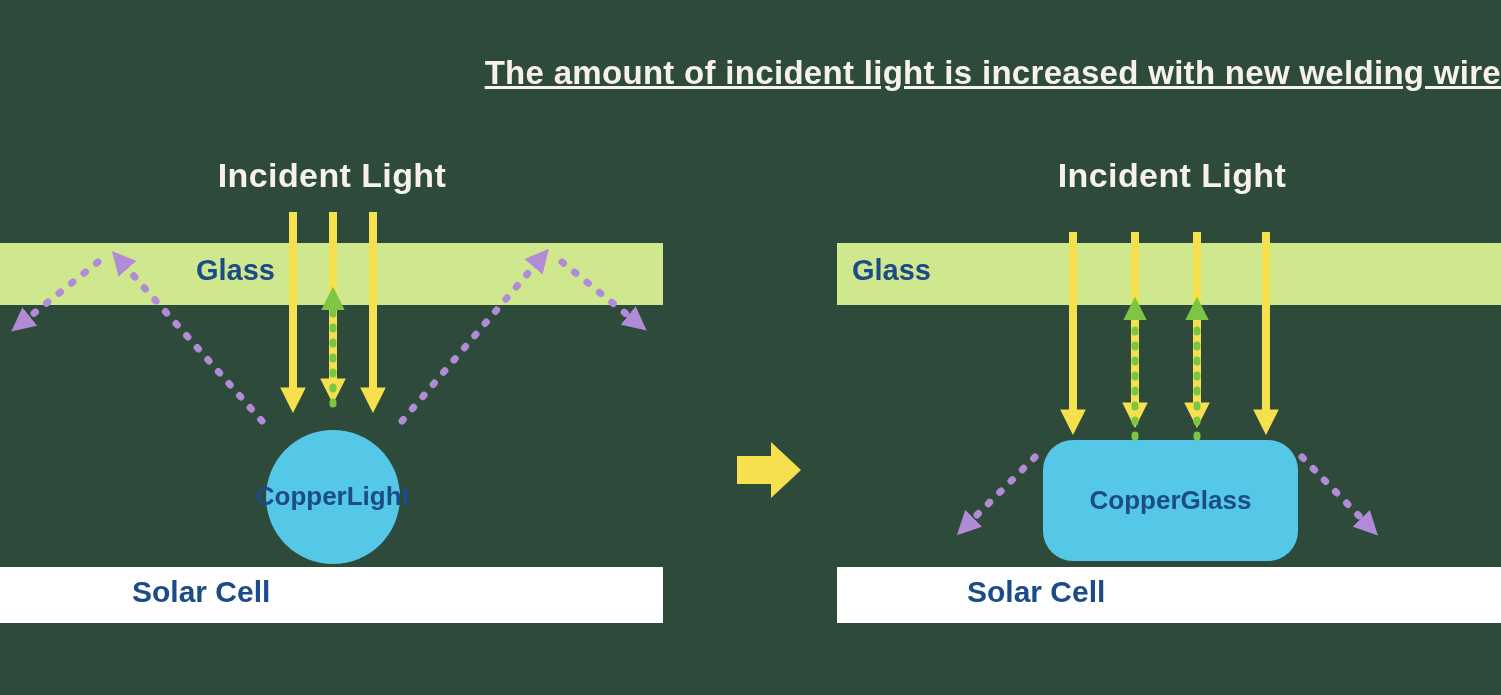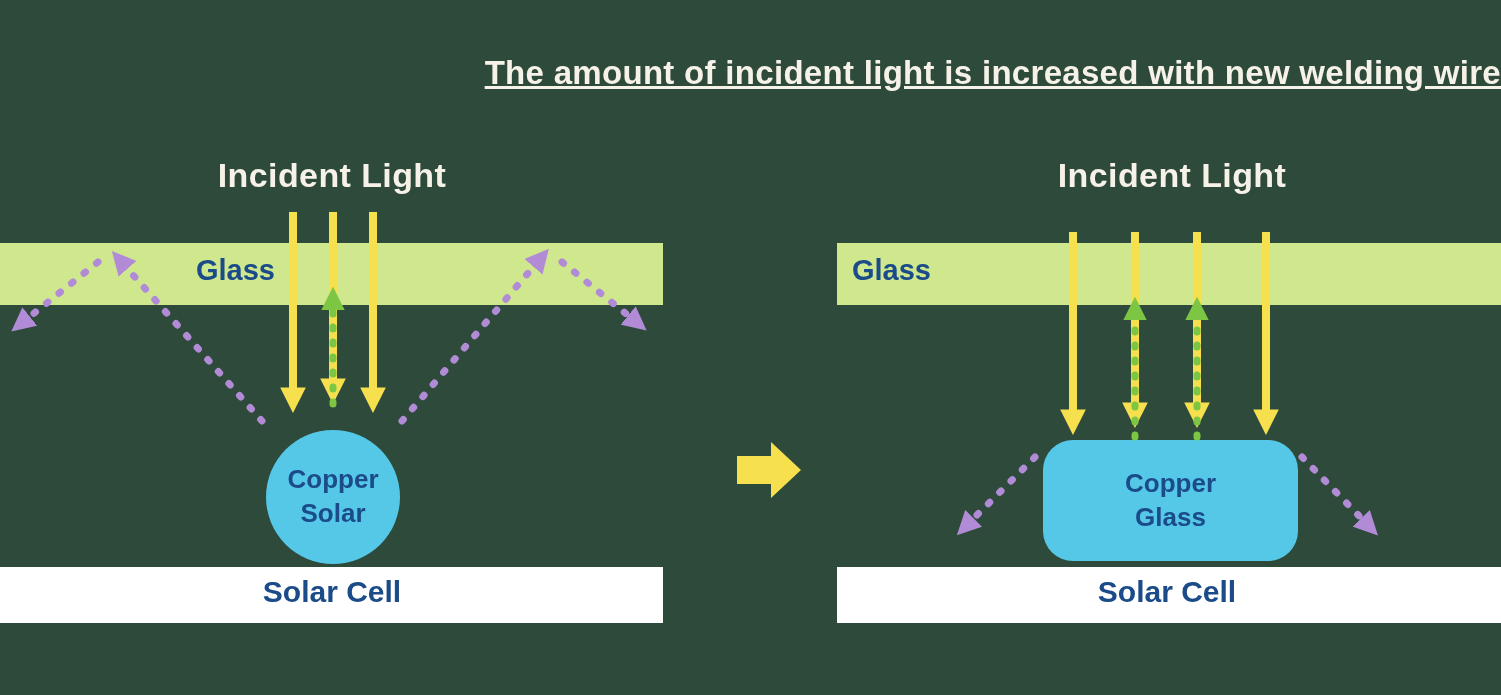--- a/index.html
+++ b/index.html
@@ -62,21 +62,21 @@
     font-size: 29px;
     font-weight: 700;
     color: var(--label-text, #1b4b88);
     z-index: 3;
   }
   .glass-label-left  { left: 196px; }
   .glass-label-right { left: 852px; }
   .copper {
     position: absolute;
     display: flex;
-    flex-direction: column;
+    flex-direction: row;
     align-items: center;
     justify-content: center;
     background: var(--copper-fill, #55c8e8);
     color: var(--label-text, #1b4b88);
     font-size: 26px;
     font-weight: 600;
     line-height: 1.3;
     z-index: 4;
     text-align: left;
   }
@@ -100,21 +100,21 @@
     height: 56px;
     background: var(--solar-cell-fill, #ffffff);
     z-index: 2;
   }
   .solar-left  { left: 0;     width: 663px; }
   .solar-right { left: 837px; width: 664px; }
   .solar-label {
     position: absolute;
     top: 575px;
     width: 400px;
-    text-align: center;
+    text-align: left;
     font-size: 30px;
     font-weight: 600;
     color: var(--label-text, #1b4b88);
     z-index: 3;
   }
   .solar-label-left  { left: 132px; }
   .solar-label-right { left: 967px; }
   .yellow-line  { stroke: var(--incident-arrow-yellow, #f7e04e); stroke-width: 8; }
   .green-dash   { stroke: var(--transmitted-arrow-green, #7cc644); stroke-width: 7;
                   stroke-dasharray: 2 13; stroke-linecap: round; fill: none; }
@@ -126,21 +126,21 @@
 
 <div class="title">The amount of incident light is increased with new welding wire</div>
 
 <div class="incident-label incident-left">Incident Light</div>
 
 <div class="glass-band glass-left"></div>
 <div class="glass-label glass-label-left">Glass</div>
 
 <div class="copper copper-wire">
   <span>Copper</span>
-  <span>Solar</span>
+  <span>Light</span>
 </div>
 
 <div class="solar-cell solar-left"></div>
 <div class="solar-label solar-label-left">Solar Cell</div>
 
 <div class="incident-label incident-right">Incident Light</div>
 
 <div class="glass-band glass-right"></div>
 <div class="glass-label glass-label-right">Glass</div>
 

